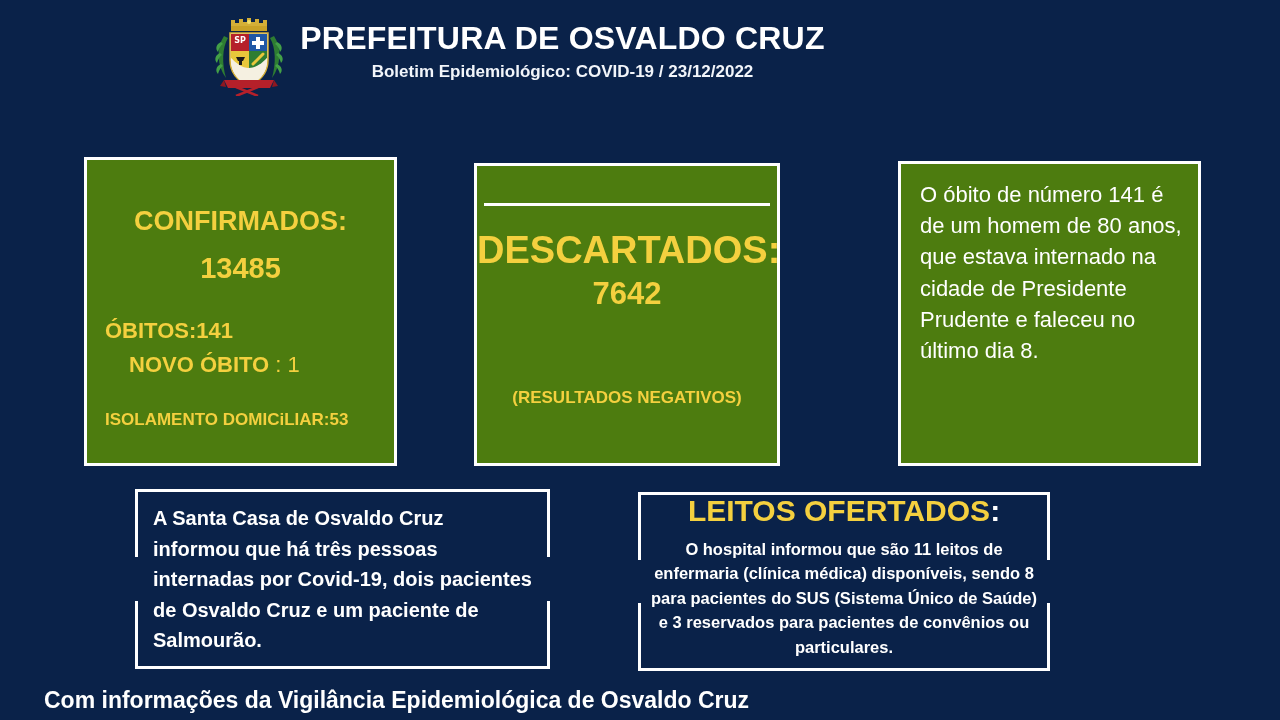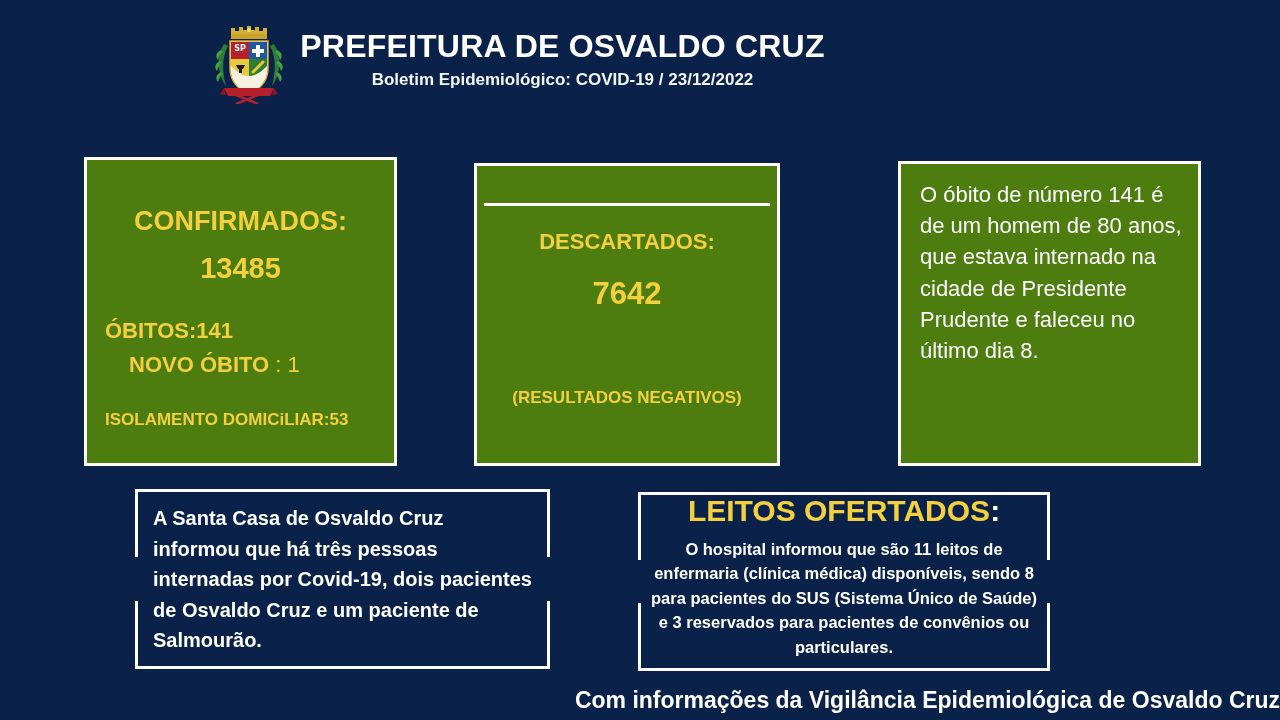--- a/index.html
+++ b/index.html
@@ -8,21 +8,21 @@
     background:#0a2249;
     font-family:"Liberation Sans", sans-serif;
     color:#ffffff;
     position:relative;
   }
 
   
   #header {
     position:absolute; top:0; left:0; width:1037px; height:110px;
     display:flex; align-items:flex-start; justify-content:center;
-    padding-top:16px;
+    padding-top:8px;
   }
   #header-inner { display:flex; align-items:center; gap:14px; }
   #crest { width:74px; height:88px; flex:0 0 auto; }
   #header-text { display:flex; flex-direction:column; align-items:flex-start; }
   #main-title {
     font-size:32px; font-weight:bold; letter-spacing:.2px;
     color:#ffffff; line-height:1.05; white-space:nowrap;
   }
   #subtitle {
     font-size:17px; font-weight:bold; color:#f2f5fa;
@@ -63,21 +63,21 @@
     position:absolute; top:250px; left:18px;
     font-size:17px; font-weight:bold; color:#f4d03f; white-space:nowrap;
   }
 
   #descartados-divider {
     position:absolute; top:37px; left:7px; width:calc(100% - 14px);
     height:3px; background:#ffffff;
   }
   #descartados-title {
     position:absolute; top:63px; left:0; width:100%;
-    font-size:22px; font-weight:bold; color:#f4d03f; text-align:center;
+    font-size:38px; font-weight:bold; color:#f4d03f; text-align:center;
   }
   #descartados-value {
     position:absolute; top:110px; left:0; width:100%;
     font-size:31px; font-weight:bold; color:#f4d03f; text-align:center;
   }
   #descartados-note {
     position:absolute; top:180px; left:0; width:100%;
     font-size:17px; font-weight:bold; color:#f4d03f; text-align:center;margin-top:42px;
   }
 
@@ -114,21 +114,21 @@
   #leitos-title .wh { color:#ffffff; }
   #leitos-text {
     position:absolute; top:45px; left:12px; right:12px;
     font-size:16.5px; font-weight:bold; line-height:1.48;
     text-align:center; color:#ffffff;
   }
 
   
   #footer {
     position:absolute; left:0; bottom:6px; width:100%;
-    text-align:right; font-size:23px; font-weight:bold; color:#ffffff;
+    text-align:left; font-size:23px; font-weight:bold; color:#ffffff;padding-left:44px;
   }
 </style>
 </head>
 <body>
 
 <div id="header">
   <div id="header-inner">
 
     <svg id="crest" viewBox="0 0 74 88">
 

